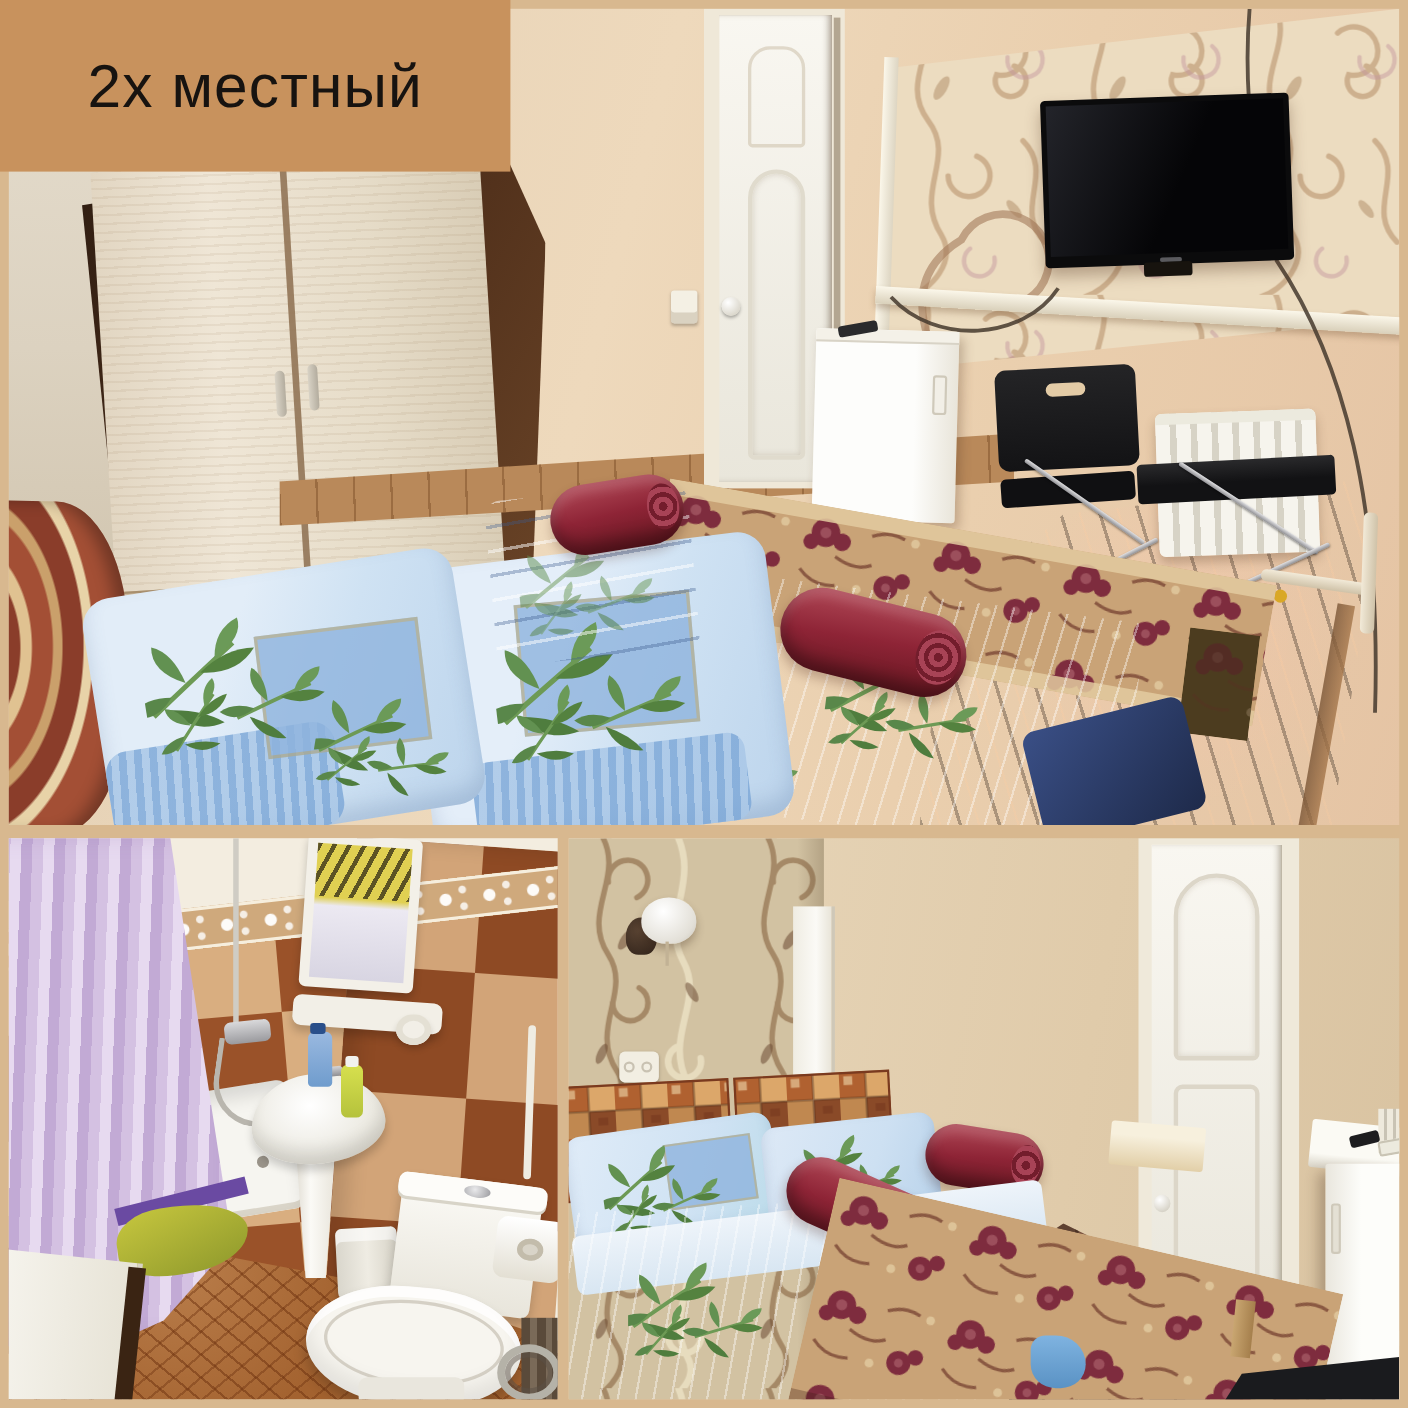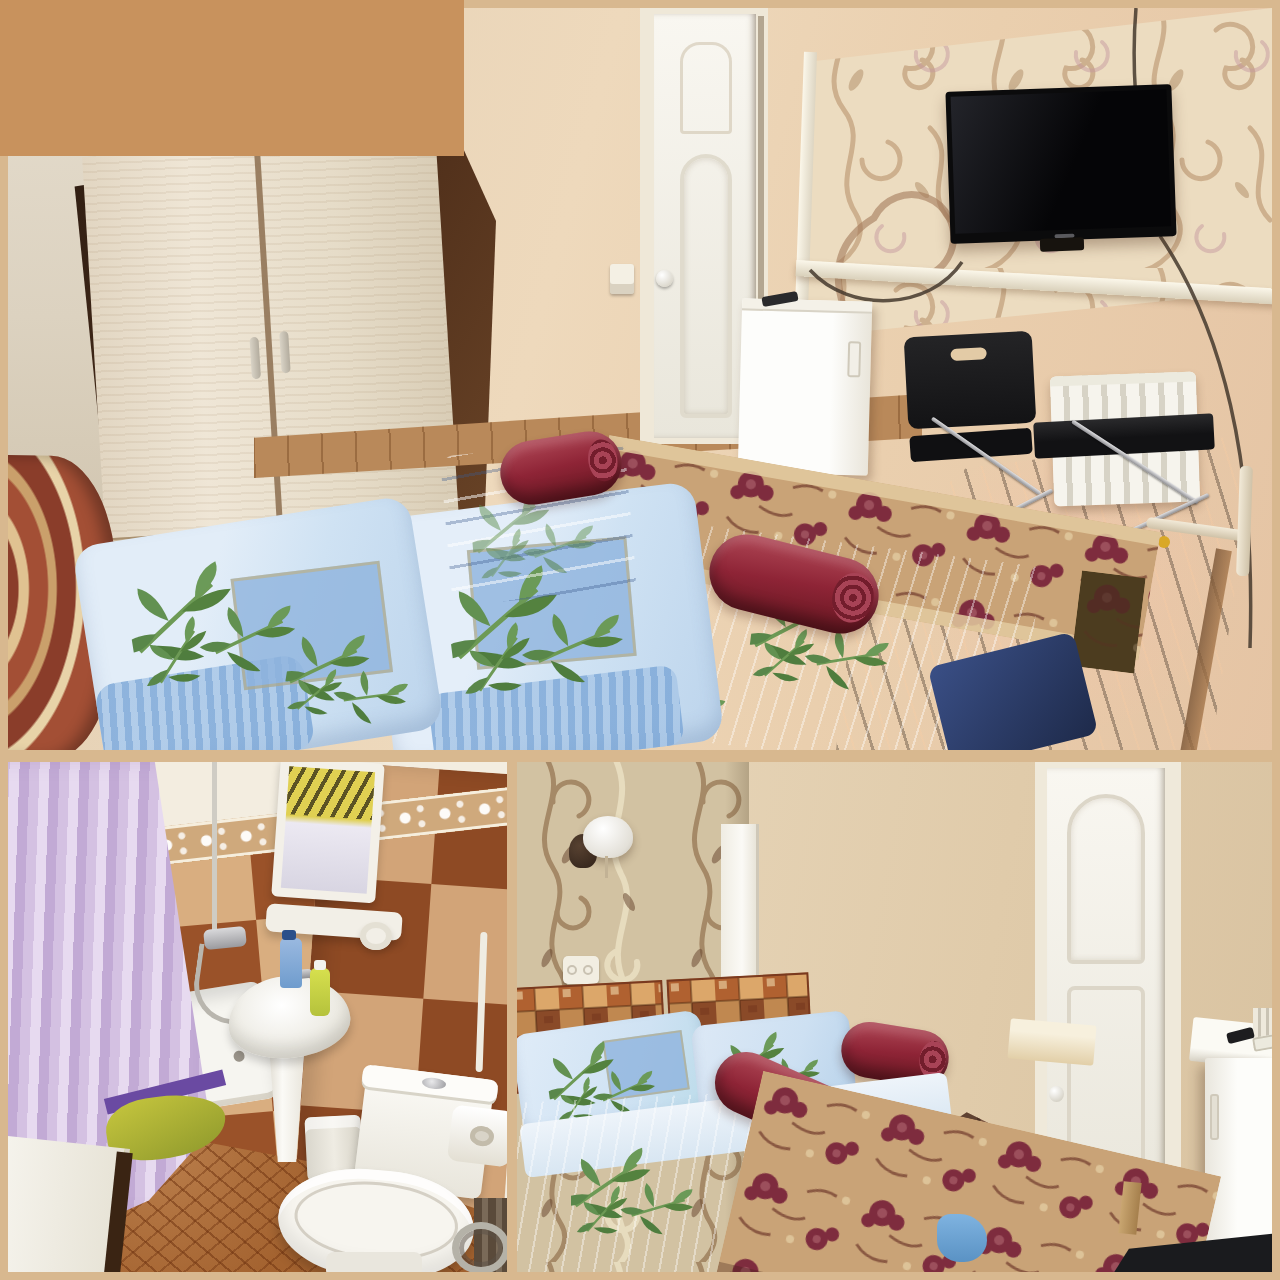--- a/index.html
+++ b/index.html
@@ -328,15 +328,16 @@
       <rect width="470" height="215" fill="#c9a377"></rect>
         <rect width="470" height="215" fill="url(#flo)"></rect>
       <rect y="196" width="470" height="19" fill="rgba(60,30,20,.3)"></rect>
     </svg>
     <div class="a" style="left:604px;top:420px;width:18px;height:52px;transform:rotate(6deg);background:linear-gradient(90deg,#c9a671,#a57f4c)"></div>
     <div class="a" style="left:420px;top:452px;width:50px;height:48px;background:linear-gradient(180deg,#7fb3e0,#5a92c4);border-radius:30% 60% 50% 50%"></div>
     <div class="a" style="left:596px;top:470px;width:159px;height:42px;background:#1a1b1e;clip-path:polygon(0 100%,10% 40%,100% 4%,100% 100%)"></div>
   </div>
 
   <div class="a lbl">
+    <div>2х местный</div>
   </div>
 
 </div>
 
 </body></html>

